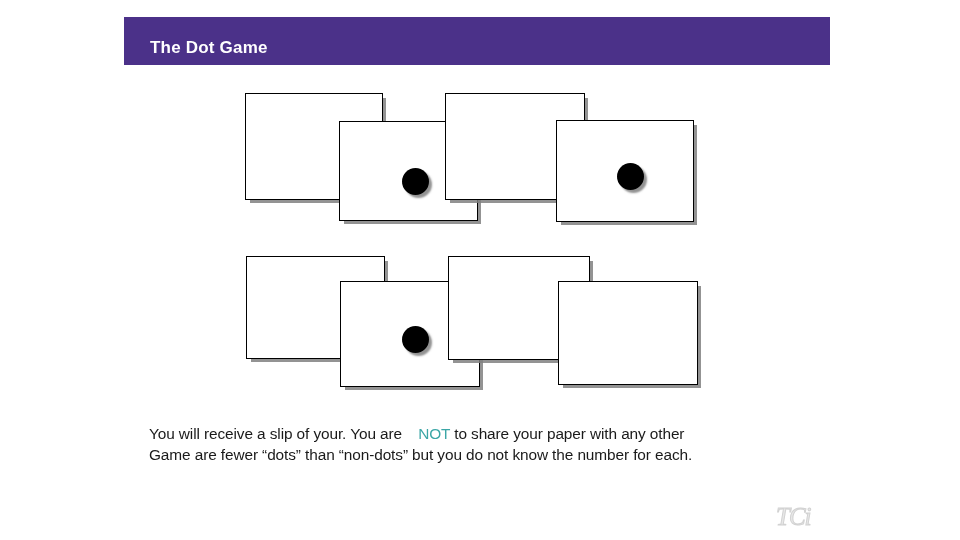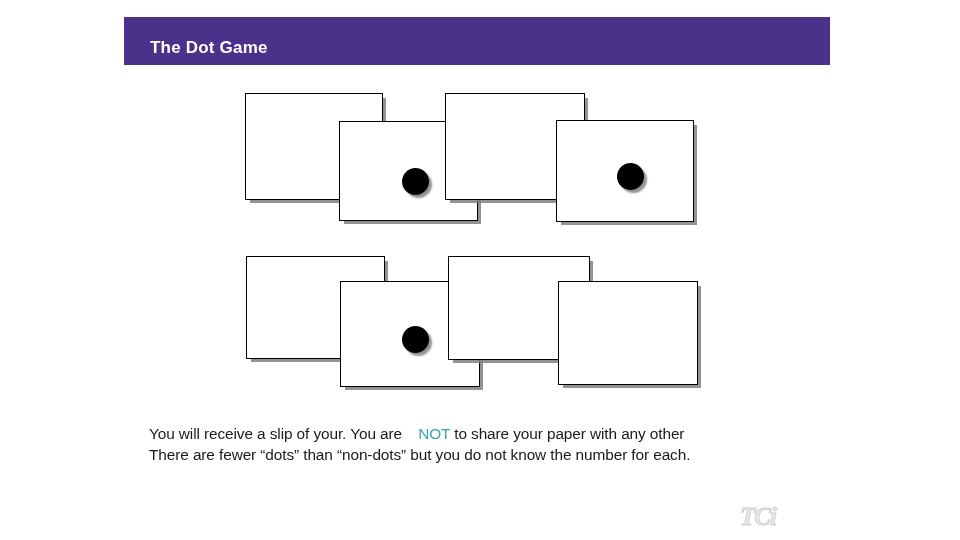--- a/index.html
+++ b/index.html
@@ -65,24 +65,24 @@
     letter-spacing: -0.1px;
   }
   .hl {
     color: #3BA6A6;
     padding-left: 12px;
   }
 
   
   #tci-logo {
     position: absolute;
-    left: 740px;
+    left: 776px;
     top: 503px;
     font-size: 25px;
-    font-weight: bold;
+    font-weight: normal;
     font-style: italic;
     font-family: "Liberation Serif", serif;
     color: transparent;
     -webkit-text-stroke: 1px #d2d2d2;
     text-shadow: 0 0 0 #e8e8e8;
     letter-spacing: -1px;
   }
 </style>
 </head>
 <body>
@@ -104,18 +104,18 @@
       <div class="card" style="left: 246px; top: 256px; width: 139px; height: 103px; z-index: 20;"></div>
       <div class="card" style="left: 340px; top: 281px; width: 140px; height: 106px; z-index: 21;">
         <div class="dot" style="left: 61px; top: 44px; width: 27px; height: 27px;"></div>
       </div>
       <div class="card" style="left: 448px; top: 256px; width: 142px; height: 104px; z-index: 22;"></div>
       <div class="card" style="left: 558px; top: 281px; width: 140px; height: 104px; z-index: 23;"></div>
     </div>
 
   <div id="body-text">
     <div><span>You will receive a slip of your.  You are </span><span class="hl">NOT</span><span> to share your paper with any other</span></div>
-    <div>There are fewer “dots” than “non-dots” but you do not know the number for each.</div>
+    <div>Game are fewer “dots” than “non-dots” but you do not know the number for each.</div>
   </div>
 
   <div id="tci-logo">TCi</div>
 
 </div>
 
 </body></html>

